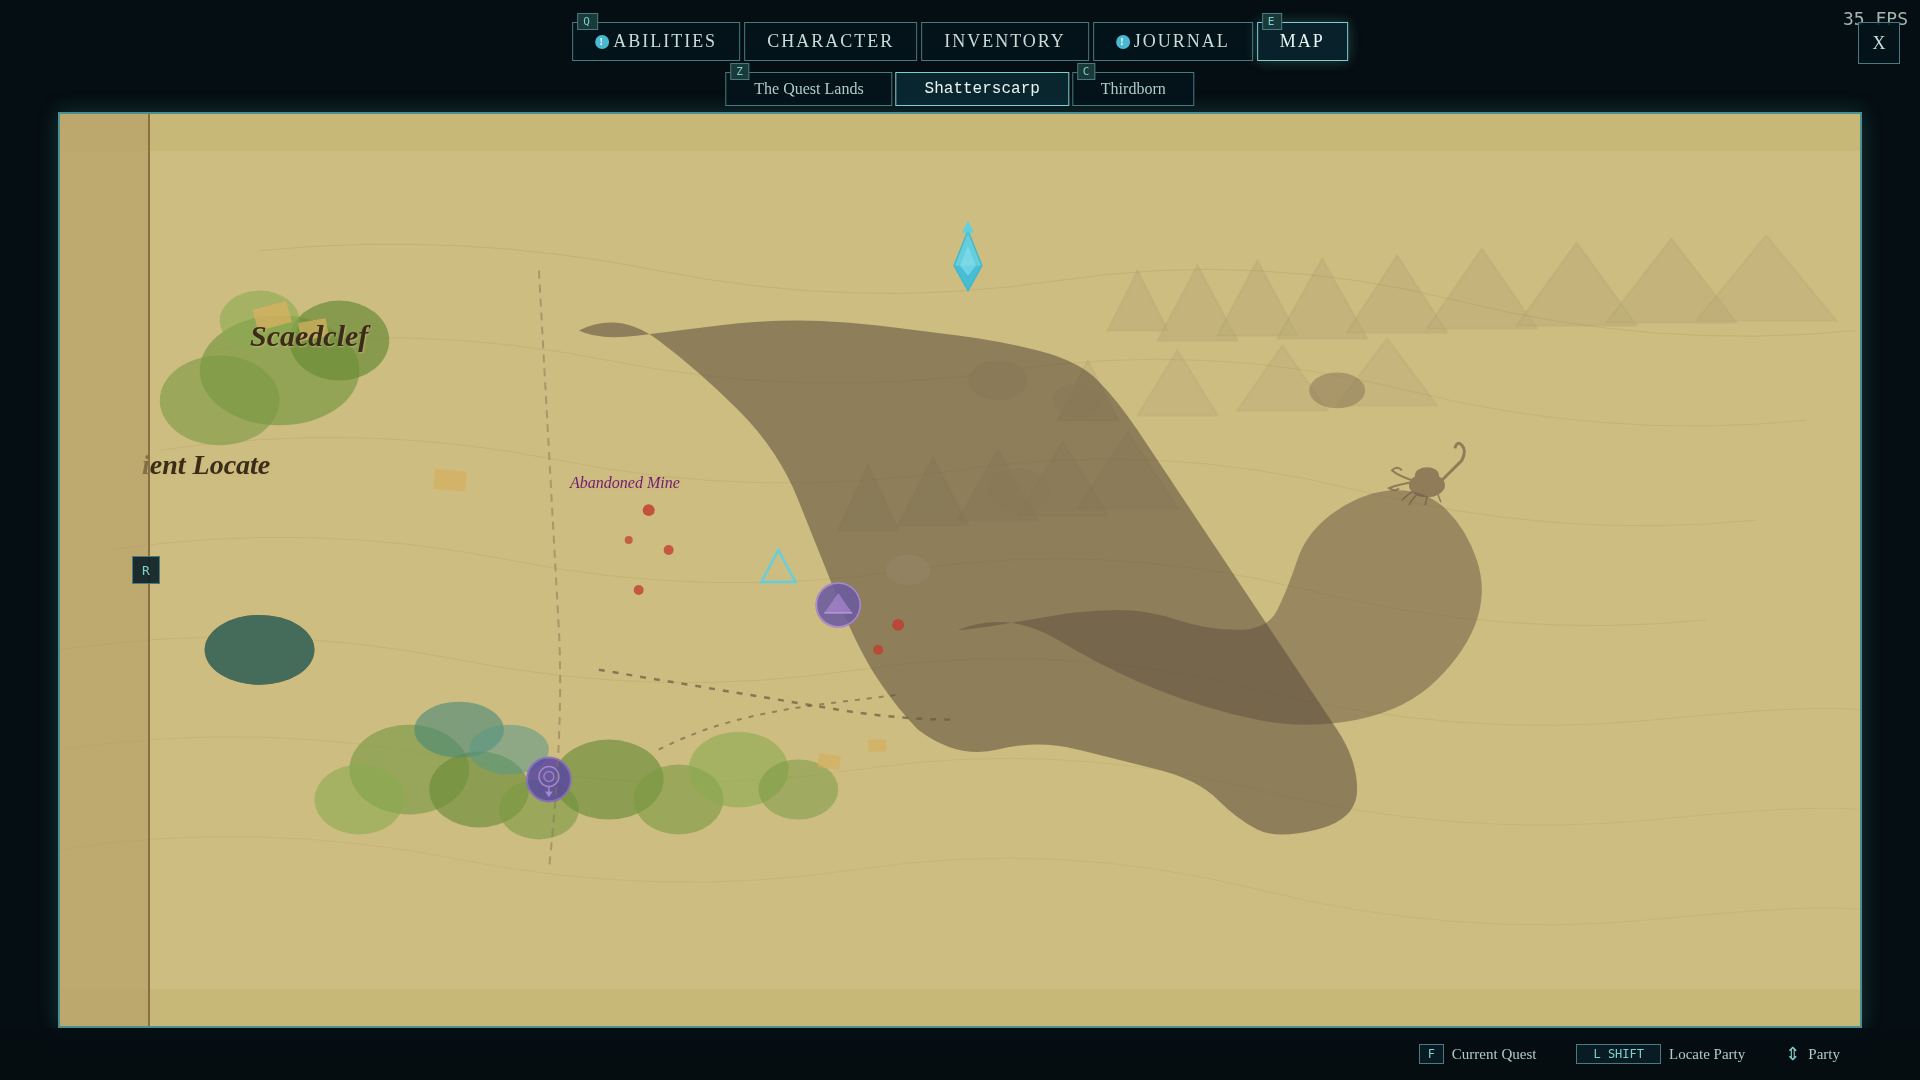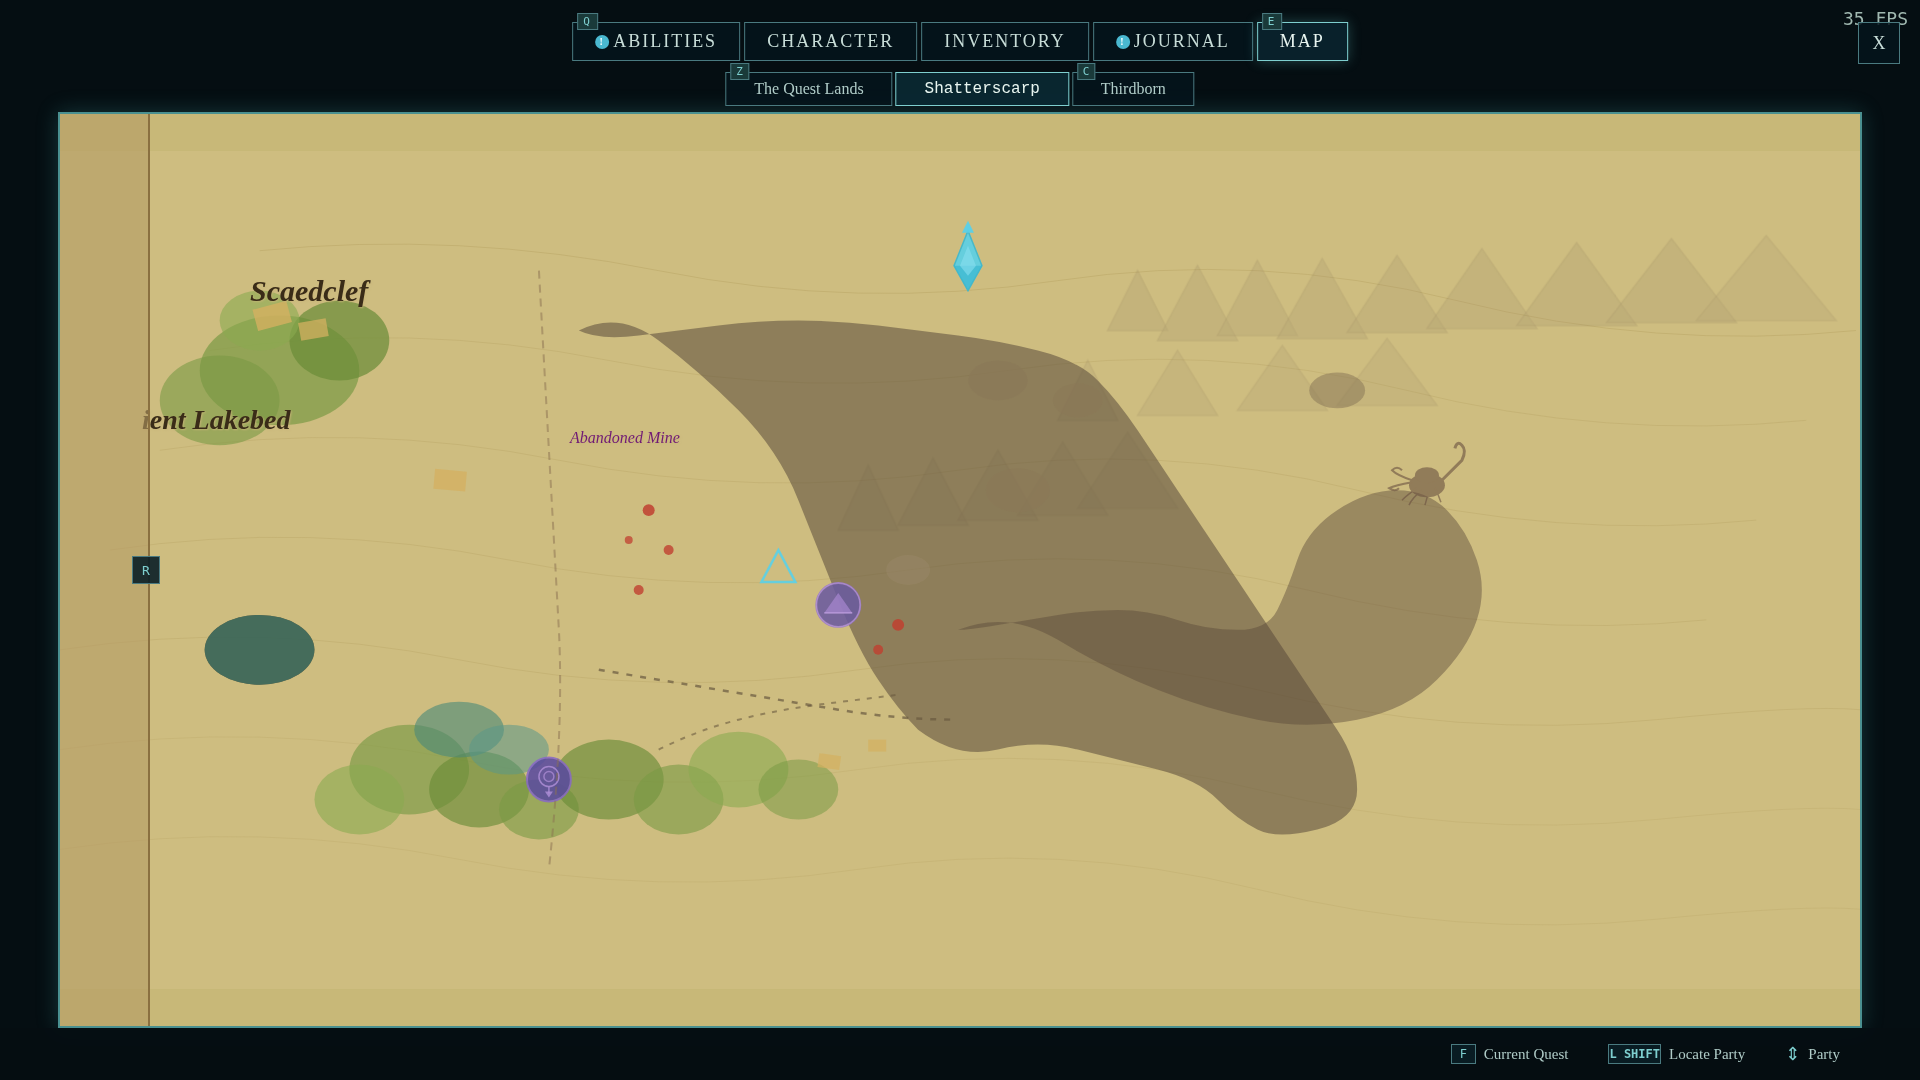--- a/index.html
+++ b/index.html
@@ -173,20 +173,21 @@
     }
 
     
     .map-label {
       position: absolute;
       font-family: 'Georgia', serif;
       font-style: italic;
       color: #2a2018;
       text-shadow: 1px 1px 2px rgba(200,180,120,0.8);
       pointer-events: none;
+      margin-top: 45px;
     }
 
     
     #map-sidebar {
       position: absolute;
       left: 0;
       top: 0;
       width: 90px;
       height: 100%;
       background: rgba(180,155,100,0.6);
@@ -242,22 +243,21 @@
     .bottom-action .key-box {
       background: rgba(10, 30, 38, 0.9);
       border: 1.5px solid #4a7a80;
       color: #7ecfcf;
       font-size: 12px;
       padding: 2px 8px;
       font-family: monospace;
     }
 
     .bottom-action .key-box.wide {
-      padding: 2px 0;
-      font-weight: bold;
+      padding: 2px 16px;
     }
 
     .zoom-icon {
       color: #7ecfcf;
       font-size: 18px;
     }
   </style>
 </head>
 <body>
 
@@ -449,21 +449,21 @@
         <circle cx="0" cy="-3" r="5" fill="none" stroke="#b090d8" stroke-width="1.5" opacity="0.7"></circle>
 
         <line x1="0" y1="7" x2="0" y2="14" stroke="#b090d8" stroke-width="1.5" opacity="0.8"></line>
         <polygon points="0,18 -4,12 4,12" fill="#b090d8" opacity="0.8"></polygon>
       </g>
 
       <path d="M 480 120 Q 490 300 500 480 Q 505 580 490 720" stroke="#8a7050" stroke-width="2" stroke-dasharray="8,6" fill="none" opacity="0.5"></path>
     </svg>
 
     <div class="map-label" style="left:190px; top:160px; font-size:30px; font-weight:bold; color:#3a2c18;">Scaedclef</div>
-    <div class="map-label" style="left:82px; top:290px; font-size:28px; font-weight:bold; color:#3a2c18;">ient Lakebed</div>
+    <div class="map-label" style="left:82px; top:290px; font-size:28px; font-weight:bold; color:#3a2c18;">ient Locate</div>
     <div class="map-label" style="left:510px; top:315px; font-size:16px; color:#701a75;">Abandoned Mine</div>
 
     <div id="map-sidebar">
     </div>
 
     <div id="r-btn">R</div>
   </div>
 </div>
 
 <div id="bottom-bar">

